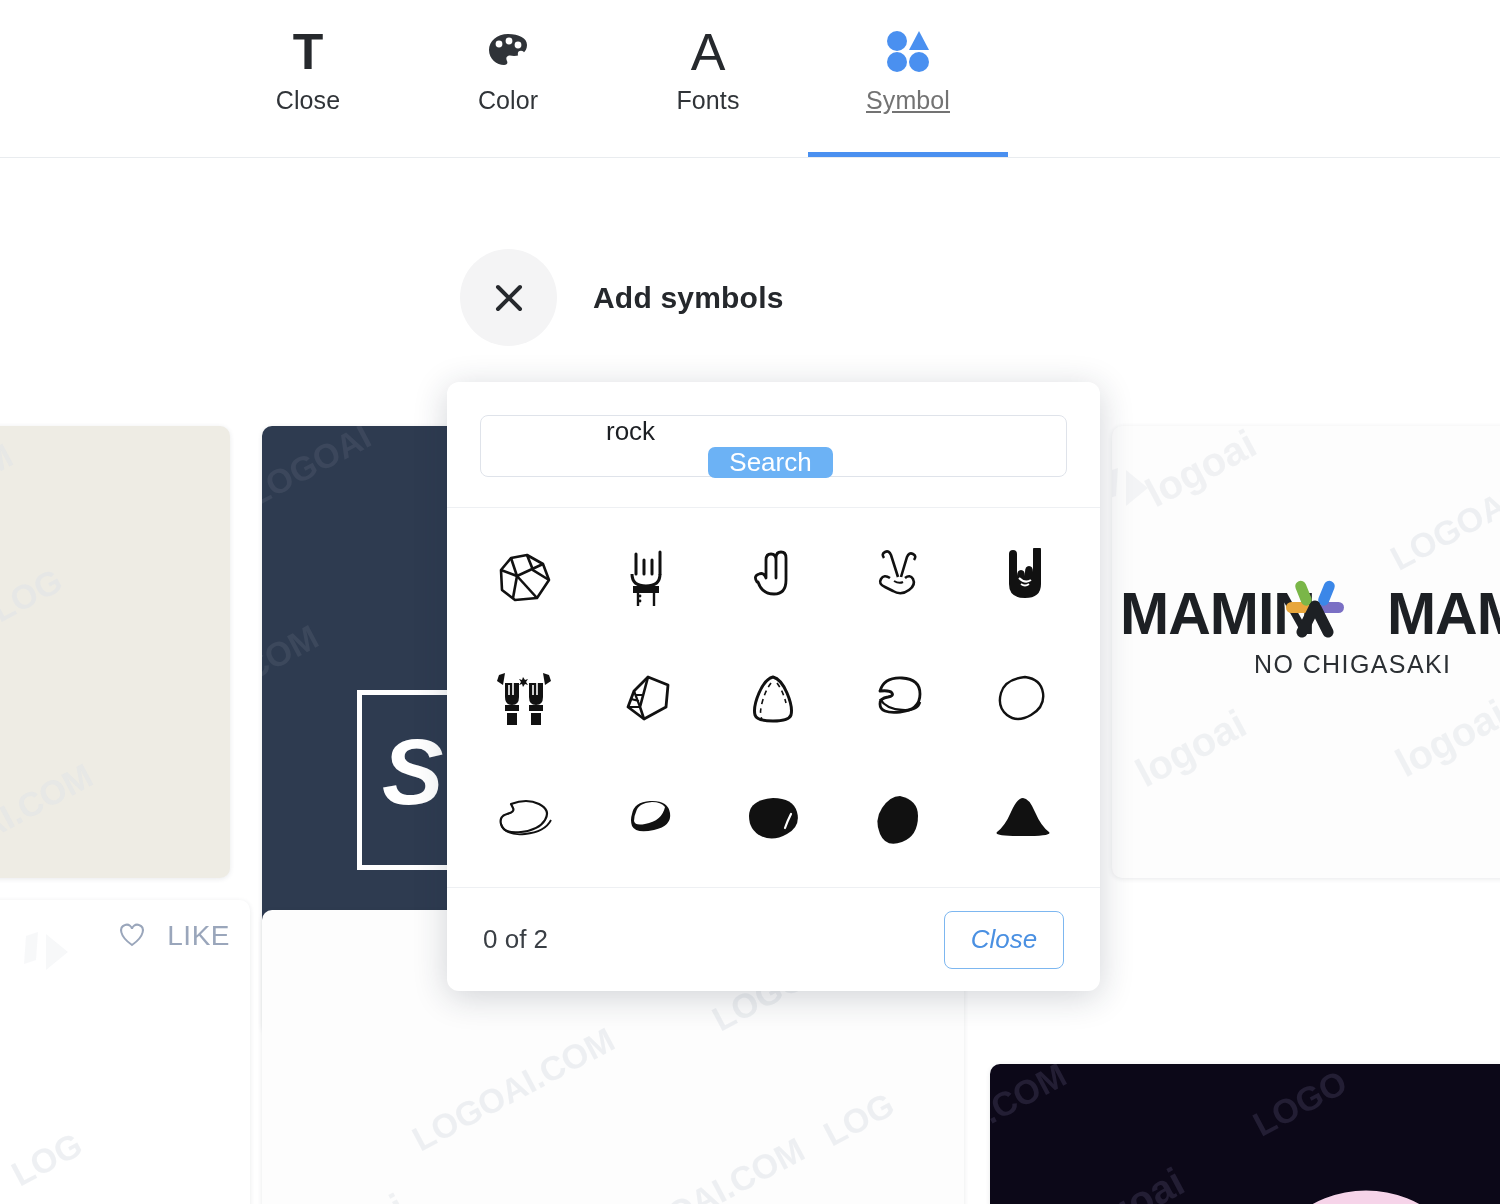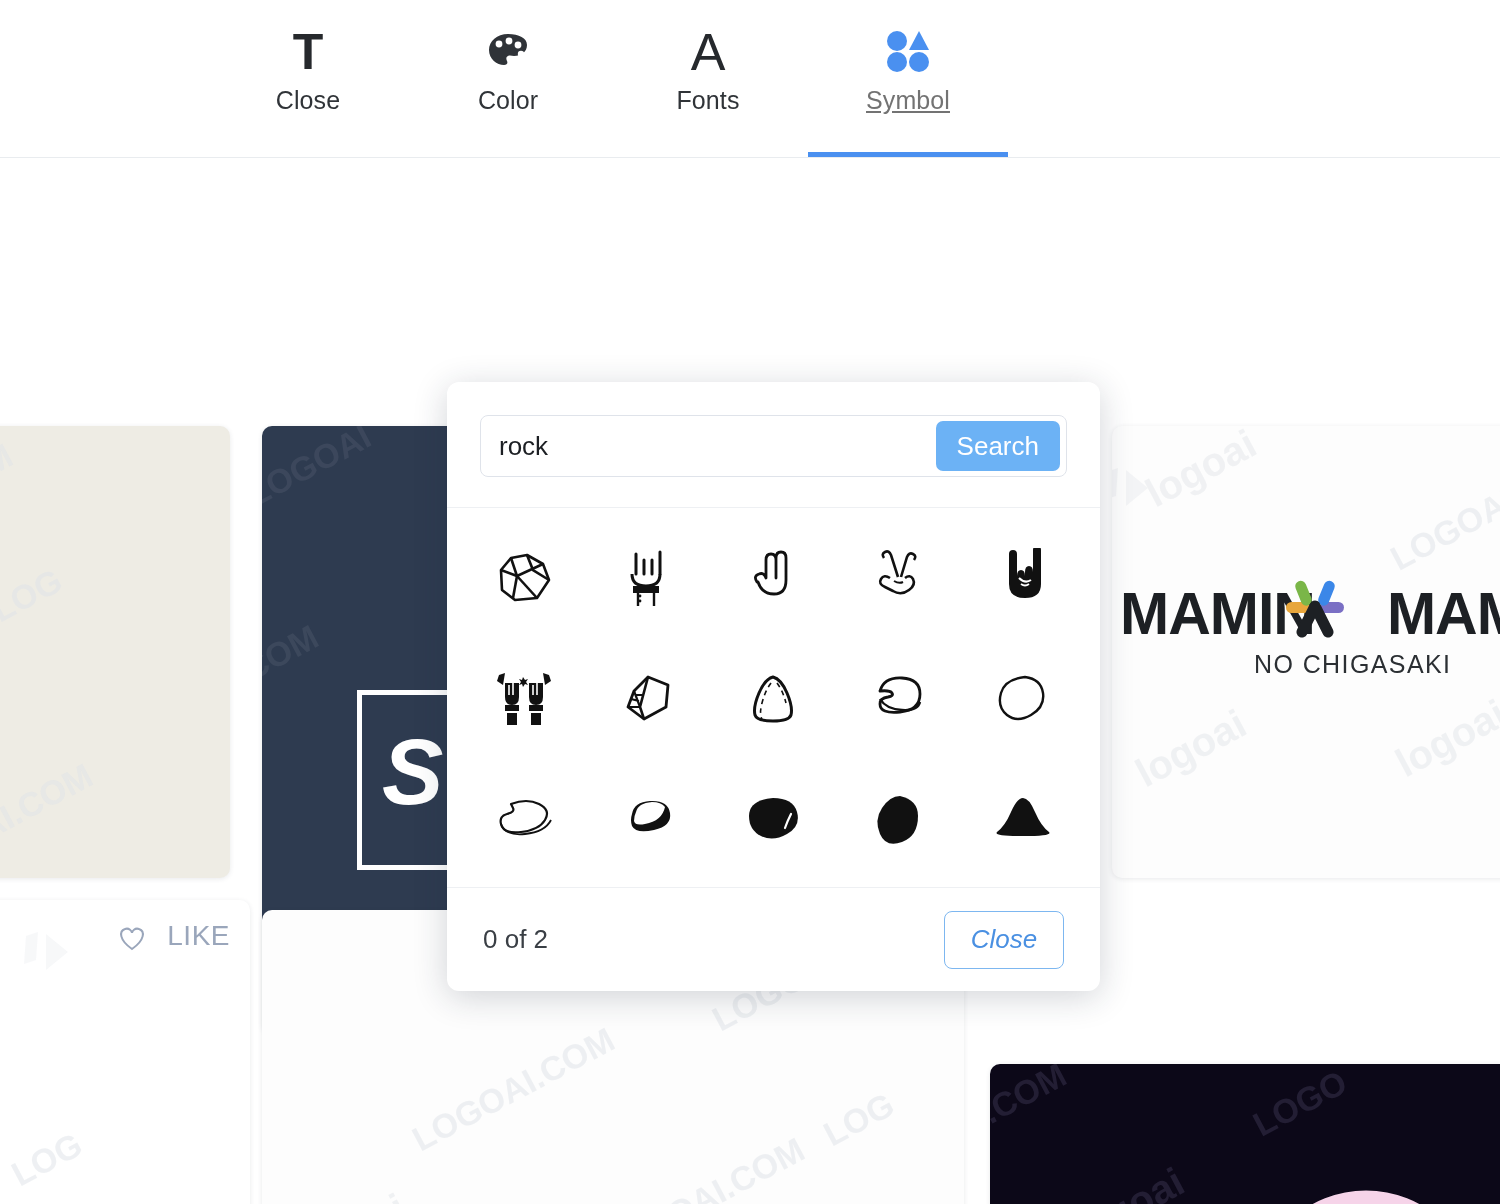--- a/index.html
+++ b/index.html
@@ -88,21 +88,21 @@
     position:absolute; left:142px; top:224px;
     font-size:25px; color:#2b2f33; letter-spacing:1.4px;
     font-family:"Liberation Sans", sans-serif;
   }
   .pinwheel { position:absolute; left:172px; top:150px; width:62px; height:62px; }
 
   
   #card4 { left:-170px; top:742px; width:420px; height:470px; background:#ffffff; }
   #card4 .like {
     position:absolute; right:20px; top:20px;
-    display:flex; align-items:flex-end; gap:20px;
+    display:flex; align-items:flex-start; gap:20px;
     color:#9aa6bb; font-size:28px; letter-spacing:.5px;
   }
 
   
   #card5 { left:262px; top:752px; width:702px; height:470px; background:#fdfdfd; }
 
   
   #card6 { left:990px; top:906px; width:520px; height:330px; background:#0c0818; }
 
   
@@ -127,21 +127,21 @@
     display:flex; flex-direction:column;
     overflow:hidden;
   }
   .modal-search {
     padding: 33px 33px 30px 33px;
     border-bottom: 1px solid #eef0f3;
   }
   .searchbox {
     position:relative; height:62px;
     border:1px solid #dfe3ea; border-radius:8px;
-    background:#fff; display:flex; align-items:center;
+    background:#fff; display:flex; align-items:center;flex-direction:column;
   }
   .searchbox input {
     flex:1; border:none; outline:none; background:transparent;
     font-size:26px; color:#1c1f23; padding:0 18px;
     font-family:"Liberation Sans", sans-serif;
   }
   .searchbox input::placeholder { color:#9aa2ad; }
   .search-btn {
     margin-right:6px; height:50px; min-width:120px; padding:0 21px;
     border:none; border-radius:7px; background:#6cb2f5; color:#fff;
@@ -313,20 +313,28 @@
             <circle cx="12" cy="33" r="10" fill="#4a90f0"></circle>
             <circle cx="34" cy="33" r="10" fill="#4a90f0"></circle>
           </svg>
         </div>
         <div class="tab-label">Symbol</div>
       </div>
 
     </div>
   </div>
 
+  <div class="addrow">
+    <div class="close-circle">
+      <svg width="36" height="36" viewBox="0 0 36 36">
+        <path d="M7 7 L29 29 M29 7 L7 29" stroke="#26292d" stroke-width="4" stroke-linecap="round"></path>
+      </svg>
+    </div>
+    <div class="addtitle">Add symbols</div>
+  </div>
 
   <div class="modal">
 
     <div class="modal-search">
       <div class="searchbox">
         <input type="text" value="rock" placeholder="Search symbols" style="">
         <button class="search-btn">Search</button>
       </div>
     </div>
 

